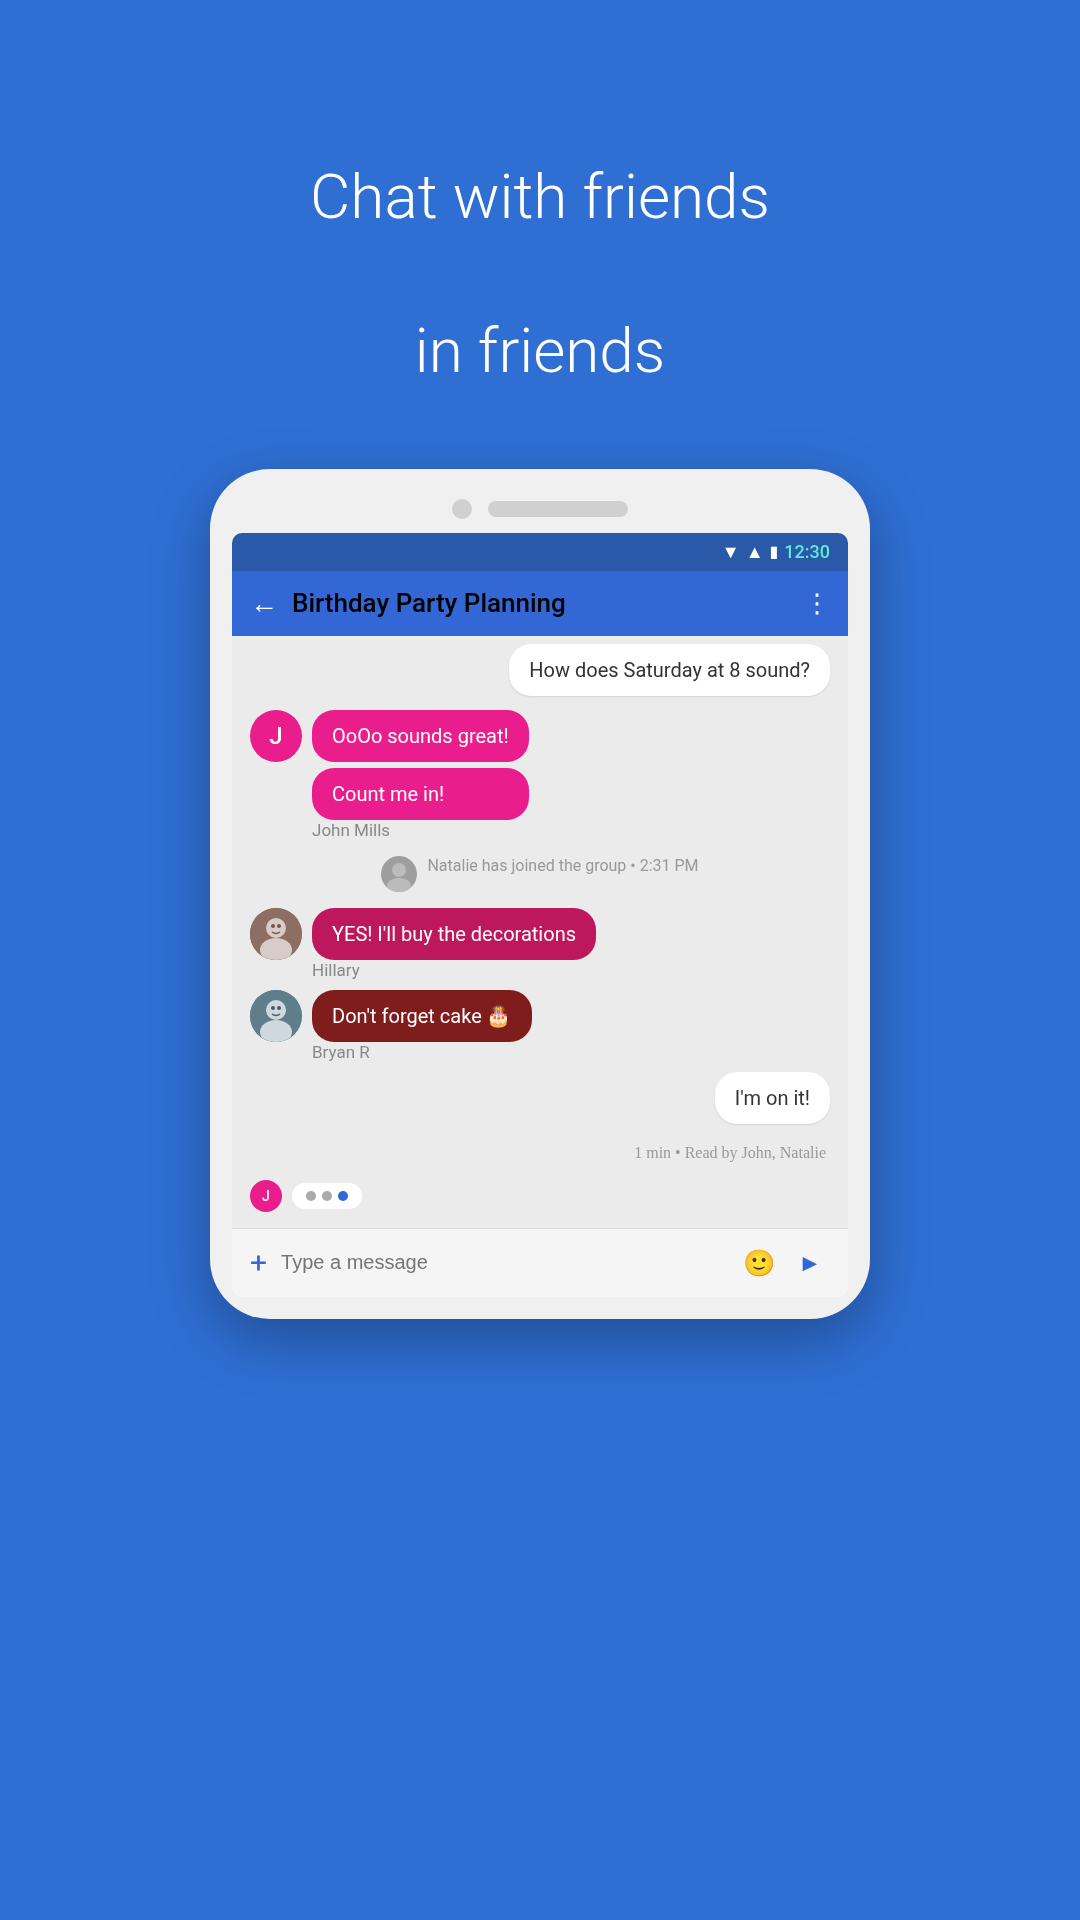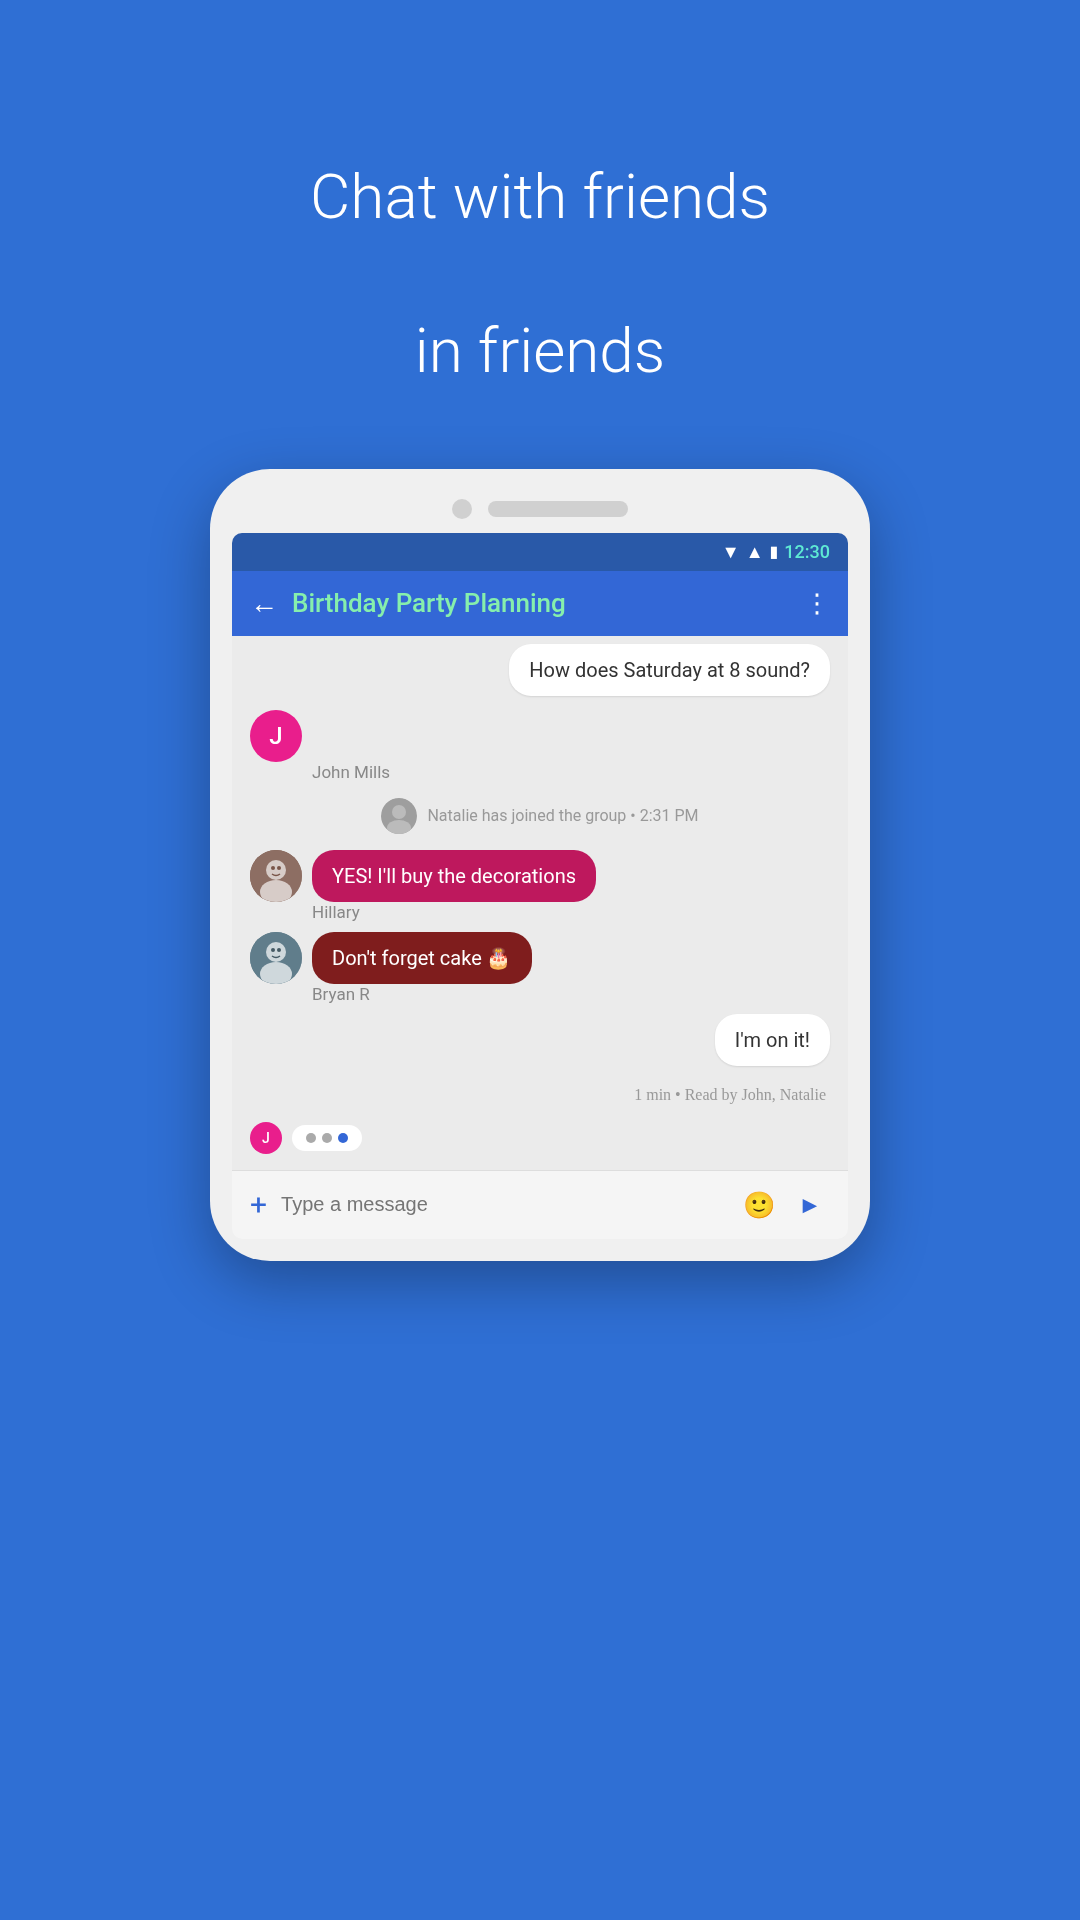--- a/index.html
+++ b/index.html
@@ -107,21 +107,21 @@
       gap: 14px;
     }
 
     .back-btn {
       color: white;
       font-size: 28px;
       cursor: pointer;
     }
 
     .app-title {
-      color: #86efac;
+      color: #000000;
       font-size: 26px;
       font-weight: 500;
       flex: 1;
     }
 
     .more-btn {
       color: white;
       font-size: 26px;
       cursor: pointer;
     }
@@ -213,21 +213,20 @@
 
     .sender-name {
       font-size: 17px;
       color: #888;
       margin-left: 62px;
     }
 
     
     .system-msg {
       display: flex;
-      align-items: center;
       justify-content: center;
       gap: 10px;
       margin: 6px 0;
     }
 
     .system-avatar {
       width: 36px;
       height: 36px;
       border-radius: 50%;
       overflow: hidden;
@@ -400,20 +399,28 @@
       <div class="msg-outgoing">
         <div class="bubble-outgoing">
           <span>How does Saturday at 8 sound?</span>
         </div>
       </div>
 
       <div>
         <div class="msg-incoming-with-avatar">
           <div class="avatar-circle avatar-j">
             <span>J</span>
+          </div>
+          <div class="msg-bubbles-col">
+            <div class="bubble-pink">
+              <span>OoOo sounds great!</span>
+            </div>
+            <div class="bubble-pink">
+              <span>Count me in!</span>
+            </div>
           </div>
         </div>
         <div class="sender-name">John Mills</div>
       </div>
 
       <div class="system-msg">
         <div class="system-avatar">
           <div class="system-avatar-inner">
             <svg viewBox="0 0 36 36" width="36" height="36">
               <circle cx="18" cy="14" r="7" fill="#bbb"></circle>

